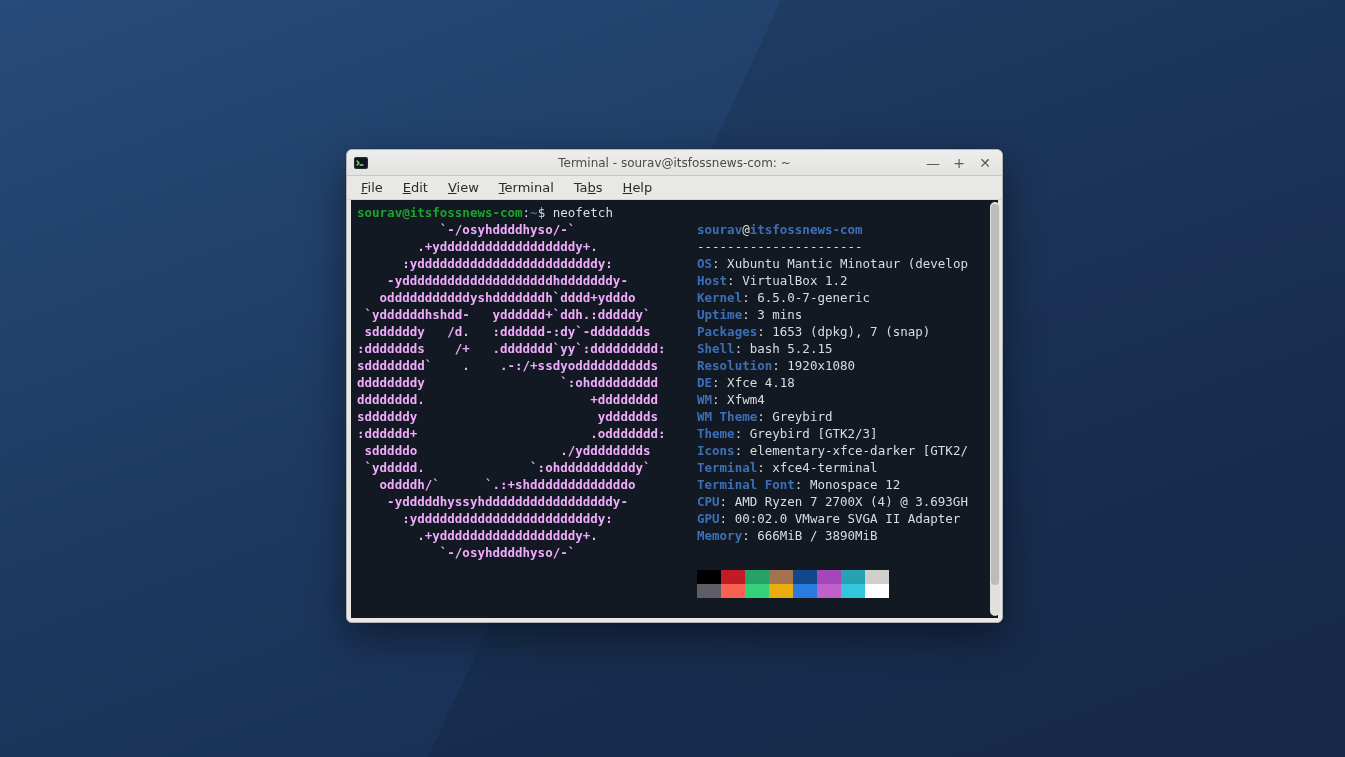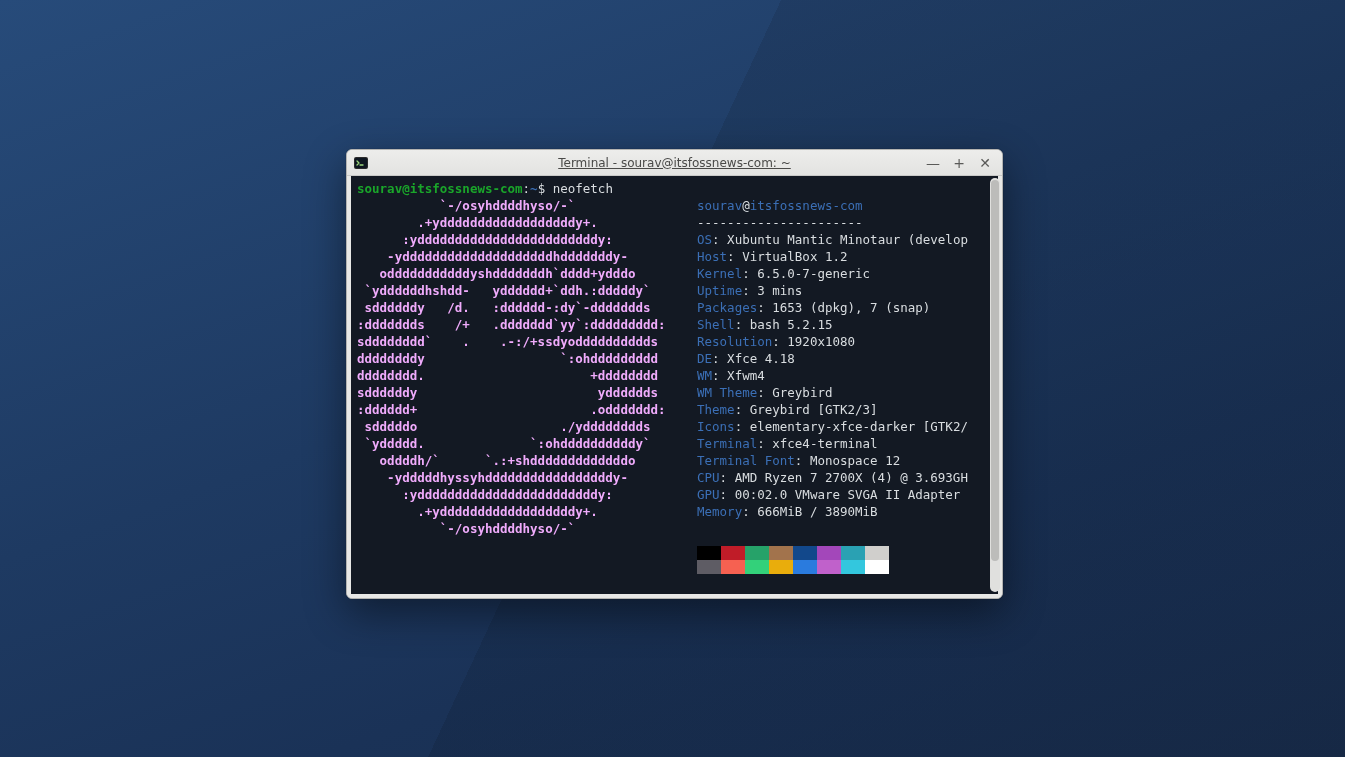--- a/index.html
+++ b/index.html
@@ -37,21 +37,21 @@
     border-bottom: 1px solid #c9c9c7;
     position: relative;
     padding: 0 6px;
   }
   .titlebar .appicon {
     width: 16px; height: 16px; margin-right: 6px;
     display: inline-flex; align-items: center; justify-content: center;
   }
   .titlebar .title {
     position: absolute; left: 0; right: 0; text-align: center;
-    font-size: 12px; color: #4a4a48; pointer-events: none; text-decoration: underline;
+    font-size: 12px; color: #4a4a48; pointer-events: none;
   }
   .titlebar .controls {
     margin-left: auto; display: flex; gap: 12px;
     color: #5a5a58; font-size: 14px; line-height: 1;
     padding-right: 4px;
   }
   .titlebar .controls span {
     cursor: pointer; width: 14px; text-align: center;
     font-family: "DejaVu Sans", sans-serif;
   }
@@ -96,21 +96,21 @@
     top: 2px; height: 92%;
     background: #bcbcba; border-radius: 5px;
   }
   .c-green  { color: #1aa52a; font-weight: bold; }
   .c-blue   { color: #3b6fb6; font-weight: bold; }
   .c-white  { color: #d9dde0; }
 
   .row { display: block; }
   .ascii { display: inline-block; width: 340px; vertical-align: top; color:#f0abfc; font-weight:bold; }
   .info  { display: inline-block; vertical-align: top; }
-  .key   { color:#3b6fb6; font-weight:normal; }
+  .key   { color:#3b6fb6; font-weight:bold; }
   .val   { color:#d9dde0; }
 
   .swatches {
     margin-top: 9px; margin-left: 340px;
     display: flex; flex-direction: column; gap: 0;
     width: 192px;
   }
   .swatch-row { display: flex; }
   .swatch { width: 24px; height: 14px; }
 </style>
@@ -131,20 +131,28 @@
         </svg>
       </span>
       <div class="title">Terminal - sourav@itsfossnews-com: ~</div>
       <div class="controls">
         <span title="Minimize">—</span>
         <span title="Maximize">+</span>
         <span title="Close">✕</span>
       </div>
     </div>
 
+    <div class="menubar">
+      <div class="menuitem"><span class="accel">F</span>ile</div>
+      <div class="menuitem"><span class="accel">E</span>dit</div>
+      <div class="menuitem"><span class="accel">V</span>iew</div>
+      <div class="menuitem"><span class="accel">T</span>erminal</div>
+      <div class="menuitem">Ta<span class="accel">b</span>s</div>
+      <div class="menuitem"><span class="accel">H</span>elp</div>
+    </div>
 
     <div class="term-wrap">
       <div class="terminal"><span class="row"><span class="c-green">sourav@itsfossnews-com</span><span class="c-white">:</span><span class="c-blue">~</span><span class="c-white">$ </span><span class="c-white">neofetch</span></span><span id="nf-lines"><span class="row"><span class="ascii">           `-/osyhddddhyso/-`</span><span class="info"><span class="key">sourav</span><span class="val">@</span><span class="key">itsfossnews-com</span></span></span><span class="row"><span class="ascii">        .+yddddddddddddddddddy+.</span><span class="info"><span class="val">----------------------</span></span></span><span class="row"><span class="ascii">      :yddddddddddddddddddddddddy:</span><span class="info"><span class="key">OS</span><span class="val">: Xubuntu Mantic Minotaur (develop</span></span></span><span class="row"><span class="ascii">    -yddddddddddddddddddddhdddddddy-</span><span class="info"><span class="key">Host</span><span class="val">: VirtualBox 1.2</span></span></span><span class="row"><span class="ascii">   odddddddddddyshdddddddh`dddd+ydddo</span><span class="info"><span class="key">Kernel</span><span class="val">: 6.5.0-7-generic</span></span></span><span class="row"><span class="ascii"> `yddddddhshdd-   ydddddd+`ddh.:dddddy`</span><span class="info"><span class="key">Uptime</span><span class="val">: 3 mins</span></span></span><span class="row"><span class="ascii"> sddddddy   /d.   :dddddd-:dy`-ddddddds</span><span class="info"><span class="key">Packages</span><span class="val">: 1653 (dpkg), 7 (snap)</span></span></span><span class="row"><span class="ascii">:ddddddds    /+   .ddddddd`yy`:ddddddddd:</span><span class="info"><span class="key">Shell</span><span class="val">: bash 5.2.15</span></span></span><span class="row"><span class="ascii">sdddddddd`    .    .-:/+ssdyodddddddddds</span><span class="info"><span class="key">Resolution</span><span class="val">: 1920x1080</span></span></span><span class="row"><span class="ascii">ddddddddy                  `:ohddddddddd</span><span class="info"><span class="key">DE</span><span class="val">: Xfce 4.18</span></span></span><span class="row"><span class="ascii">dddddddd.                      +dddddddd</span><span class="info"><span class="key">WM</span><span class="val">: Xfwm4</span></span></span><span class="row"><span class="ascii">sddddddy                        ydddddds</span><span class="info"><span class="key">WM Theme</span><span class="val">: Greybird</span></span></span><span class="row"><span class="ascii">:dddddd+                       .oddddddd:</span><span class="info"><span class="key">Theme</span><span class="val">: Greybird [GTK2/3]</span></span></span><span class="row"><span class="ascii"> sdddddo                   ./ydddddddds</span><span class="info"><span class="key">Icons</span><span class="val">: elementary-xfce-darker [GTK2/</span></span></span><span class="row"><span class="ascii"> `yddddd.              `:ohddddddddddy`</span><span class="info"><span class="key">Terminal</span><span class="val">: xfce4-terminal</span></span></span><span class="row"><span class="ascii">   oddddh/`      `.:+shdddddddddddddo</span><span class="info"><span class="key">Terminal Font</span><span class="val">: Monospace 12</span></span></span><span class="row"><span class="ascii">    -ydddddhyssyhdddddddddddddddddy-</span><span class="info"><span class="key">CPU</span><span class="val">: AMD Ryzen 7 2700X (4) @ 3.693GH</span></span></span><span class="row"><span class="ascii">      :yddddddddddddddddddddddddy:</span><span class="info"><span class="key">GPU</span><span class="val">: 00:02.0 VMware SVGA II Adapter</span></span></span><span class="row"><span class="ascii">        .+yddddddddddddddddddy+.</span><span class="info"><span class="key">Memory</span><span class="val">: 666MiB / 3890MiB</span></span></span><span class="row"><span class="ascii">           `-/osyhddddhyso/-`</span><span class="info"></span></span></span><div class="swatches"><div class="swatch-row" id="sw1"><div class="swatch" style="background: rgb(0, 0, 0);"></div><div class="swatch" style="background: rgb(192, 28, 40);"></div><div class="swatch" style="background: rgb(38, 162, 105);"></div><div class="swatch" style="background: rgb(162, 115, 76);"></div><div class="swatch" style="background: rgb(18, 72, 139);"></div><div class="swatch" style="background: rgb(163, 71, 186);"></div><div class="swatch" style="background: rgb(42, 161, 179);"></div><div class="swatch" style="background: rgb(208, 207, 204);"></div></div><div class="swatch-row" id="sw2"><div class="swatch" style="background: rgb(94, 92, 100);"></div><div class="swatch" style="background: rgb(246, 97, 81);"></div><div class="swatch" style="background: rgb(51, 209, 122);"></div><div class="swatch" style="background: rgb(233, 173, 12);"></div><div class="swatch" style="background: rgb(42, 123, 222);"></div><div class="swatch" style="background: rgb(192, 97, 203);"></div><div class="swatch" style="background: rgb(51, 199, 222);"></div><div class="swatch" style="background: rgb(255, 255, 255);"></div></div></div></div>
       <div class="scrollbar">
         <div class="thumb"></div>
       </div>
     </div>
 
   </div>
 </div>

